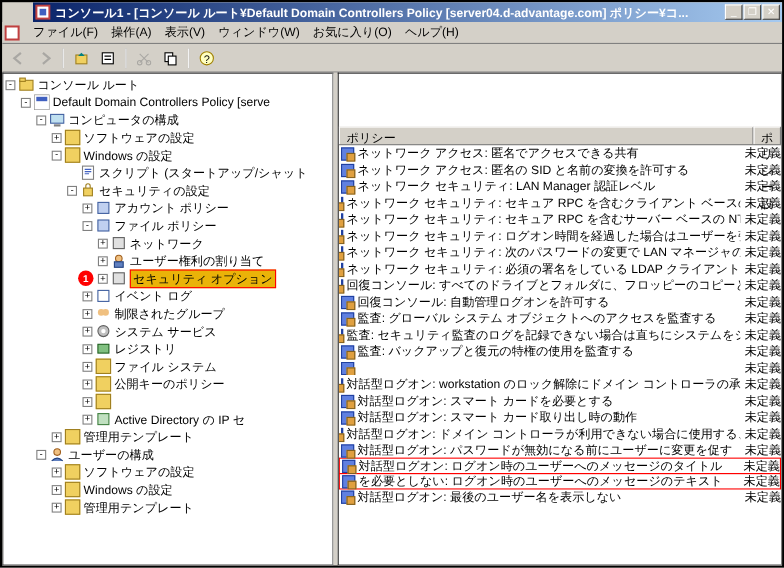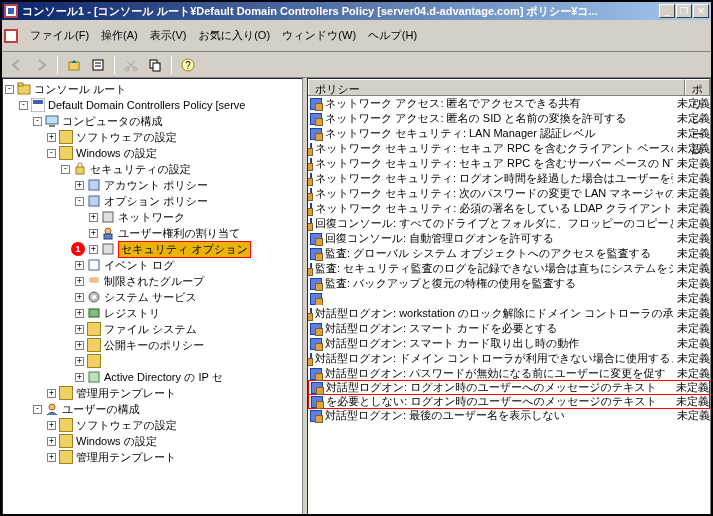--- a/index.html
+++ b/index.html
@@ -1,41 +1,41 @@
 <!DOCTYPE html>
 <html><head>
 <meta charset="utf-8">
 <style>
 * { box-sizing: border-box; margin: 0; padding: 0; }
 body { font-family: "MS PGothic", "MS Gothic", sans-serif; font-size: 11px; background: #d4d0c8; width: 713px; height: 516px; overflow: hidden; border: 2px solid #000; }
-.titlebar { background: linear-gradient(to right, #0a246a, #a6caf0); color: #fff; height: 18px; display: flex; align-items: center; padding: 0 2px; }
+.titlebar { background: linear-gradient(to right, #0a246a, #a6caf0); color: #fff; height: 18px; display: flex; align-items: center; padding: 0 2px; margin-left: 28px; }
 .titlebar-icon { width: 14px; height: 14px; margin-right: 4px; }
 .titlebar-text { flex: 1; font-size: 11px; font-weight: bold; white-space: nowrap; overflow: hidden; }
 .titlebar-btns { display: flex; gap: 1px; }
 .titlebar-btn { width: 16px; height: 14px; background: #d4d0c8; border: 1px solid; border-color: #fff #404040 #404040 #fff; font-size: 9px; display: flex; align-items: center; justify-content: center; font-family: Arial; }
-.menubar { background: #d4d0c8; height: 32px; display: flex; align-items: center; padding: 0 2px; border-bottom: 1px solid #808080; }
+.menubar { background: #d4d0c8; height: 20px; display: flex; align-items: center; padding: 0 2px; border-bottom: 1px solid #808080; }
 .menu-icon { width: 14px; height: 14px; margin-right: 6px; }
 .menu-item { padding: 2px 6px; cursor: default; }
 .toolbar { background: #d4d0c8; height: 26px; display: flex; align-items: center; padding: 2px 4px; border-bottom: 1px solid #808080; gap: 2px; }
 .toolbar-sep { width: 1px; height: 18px; background: #808080; margin: 0 3px; border-right: 1px solid #fff; }
 .toolbar-btn { width: 22px; height: 22px; display: flex; align-items: center; justify-content: center; border: 1px solid transparent; }
 .toolbar-btn.disabled { opacity: 0.5; }
 .panes { display: flex; height: 448px; }
 .left-pane { width: 301px; background: #fff; border: 1px inset #808080; overflow: auto; }
 .splitter { width: 4px; background: #d4d0c8; cursor: ew-resize; }
 .right-pane { flex: 1; background: #fff; border: 1px inset #808080; display: flex; flex-direction: column; overflow: hidden; }
 .tree { padding: 2px; }
 .tree-node { white-space: nowrap; display: flex; align-items: center; height: 16px; }
 .tree-toggle { width: 9px; height: 9px; border: 1px solid #808080; display: inline-flex; align-items: center; justify-content: center; font-size: 8px; margin-right: 3px; background: #fff; font-family: monospace; line-height: 1; }
 .tree-spacer { display: inline-block; width: 12px; }
 .tree-icon { width: 14px; height: 14px; margin-right: 3px; display: inline-block; }
 .folder-icon { background: #f0d060; border: 1px solid #a08020; }
 .sel { background: #eab308; border: 1px solid red; padding: 0 2px; }
 .mark { position: absolute; width: 14px; height: 14px; background: red; border-radius: 50%; color: #fff; font-size: 9px; font-weight: bold; display: flex; align-items: center; justify-content: center; z-index: 10; }
-.list-header { display: flex; background: #d4d0c8; height: 17px; border-bottom: 1px solid #808080; }
+.list-header { display: flex; background: #d4d0c8; height: 17px; border-bottom: 1px solid #808080; margin-top: 48px; }
 .list-header-cell { padding: 2px 6px; border-right: 1px solid #808080; border-left: 1px solid #fff; border-top: 1px solid #fff; font-size: 11px; }
 .list-body { flex: 1; overflow-y: auto; }
 .list-row { display: flex; height: 15px; align-items: center; white-space: nowrap; }
 .list-row.hl { border: 1px solid red; margin: -1px 0; }
 .list-cell-name { width: 380px; overflow: hidden; display: flex; align-items: center; padding-left: 2px; }
 .list-cell-val { flex: 1; padding-left: 4px; }
 .policy-icon { width: 12px; height: 12px; margin-right: 3px; display: inline-block; background: #6080e0; border: 1px solid #2040a0; position: relative; }
 .policy-icon::after { content: ""; position: absolute; right: -2px; bottom: -2px; width: 6px; height: 6px; background: #e0a040; border: 1px solid #806020; }
 svg { display: block; }
 .rel { position: relative; }
@@ -62,22 +62,22 @@
 <div class="menubar">
   <span class="menu-icon">
     <svg width="14" height="14">
         <rect width="14" height="14" fill="#c04040"></rect>
         <rect x="2" y="2" width="10" height="10" fill="#fff"></rect>
       </svg>
   </span>
   <span class="menu-item">ファイル(F)</span>
   <span class="menu-item">操作(A)</span>
   <span class="menu-item">表示(V)</span>
+  <span class="menu-item">ウィンドウ(W)</span>
   <span class="menu-item">お気に入り(O)</span>
-  <span class="menu-item">ウィンドウ(W)</span>
   <span class="menu-item">ヘルプ(H)</span>
 </div>
 
 <div class="toolbar">
   <div class="toolbar-btn disabled">
       <svg width="14" height="14">
         <path d="M9 2 L3 7 L9 12" fill="none" stroke="#808080" stroke-width="2"></path>
       </svg>
     </div>
   <div class="toolbar-btn disabled">
@@ -159,20 +159,30 @@
           <span class="tree-toggle">+</span>
           <span class="tree-icon folder-icon"></span>
           <span>ソフトウェアの設定</span>
         </div>
       <div class="tree-node" style="padding-left:42px">
           <span class="tree-toggle">-</span>
           <span class="tree-icon folder-icon"></span>
           <span>Windows の設定</span>
         </div>
       <div class="tree-node" style="padding-left:56px">
+          <span class="tree-spacer"></span>
+          <span class="tree-icon">
+            <svg width="14" height="14">
+              <rect x="2" y="1" width="10" height="12" fill="#fff" stroke="#808080"></rect>
+              <path d="M4 4h6M4 6h6M4 8h4" stroke="#4060c0"></path>
+            </svg>
+          </span>
+          <span>スクリプト (スタートアップ/シャット</span>
+        </div>
+      <div class="tree-node" style="padding-left:56px">
           <span class="tree-toggle">-</span>
           <span class="tree-icon">
             <svg width="14" height="14">
               <rect x="3" y="5" width="8" height="7" fill="#f0d060" stroke="#a08020"></rect>
               <path d="M5 5 V3 a2 2 0 0 1 4 0 V5" fill="none" stroke="#a08020"></path>
             </svg>
           </span>
           <span>セキュリティの設定</span>
         </div>
       <div class="tree-node" style="padding-left:70px">
@@ -184,21 +194,21 @@
           </span>
           <span>アカウント ポリシー</span>
         </div>
       <div class="tree-node" style="padding-left:70px">
           <span class="tree-toggle">-</span>
           <span class="tree-icon">
             <svg width="14" height="14">
               <rect x="2" y="2" width="10" height="10" fill="#c0d0f0" stroke="#4060a0"></rect>
             </svg>
           </span>
-          <span>オプション ポリシー</span>
+          <span>ファイル ポリシー</span>
         </div>
       <div class="tree-node" style="padding-left:84px">
           <span class="tree-toggle">+</span>
           <span class="tree-icon">
             <svg width="14" height="14">
               <rect x="2" y="2" width="10" height="10" fill="#e0e0e0" stroke="#606060"></rect>
             </svg>
           </span>
           <span>ネットワーク</span>
         </div>
@@ -453,21 +463,21 @@
         <div class="list-row">
           <div class="list-cell-name">
             <span class="policy-icon"></span>
             <span>対話型ログオン: パスワードが無効になる前にユーザーに変更を促す</span>
           </div>
           <div class="list-cell-val">未定義</div>
         </div>
         <div class="list-row hl">
           <div class="list-cell-name">
             <span class="policy-icon"></span>
-            <span>対話型ログオン: ログオン時のユーザーへのメッセージのテキスト</span>
+            <span>対話型ログオン: ログオン時のユーザーへのメッセージのタイトル</span>
           </div>
           <div class="list-cell-val">未定義</div>
         </div>
         <div class="list-row hl">
           <div class="list-cell-name">
             <span class="policy-icon"></span>
             <span>を必要としない: ログオン時のユーザーへのメッセージのテキスト</span>
           </div>
           <div class="list-cell-val">未定義</div>
         </div>

